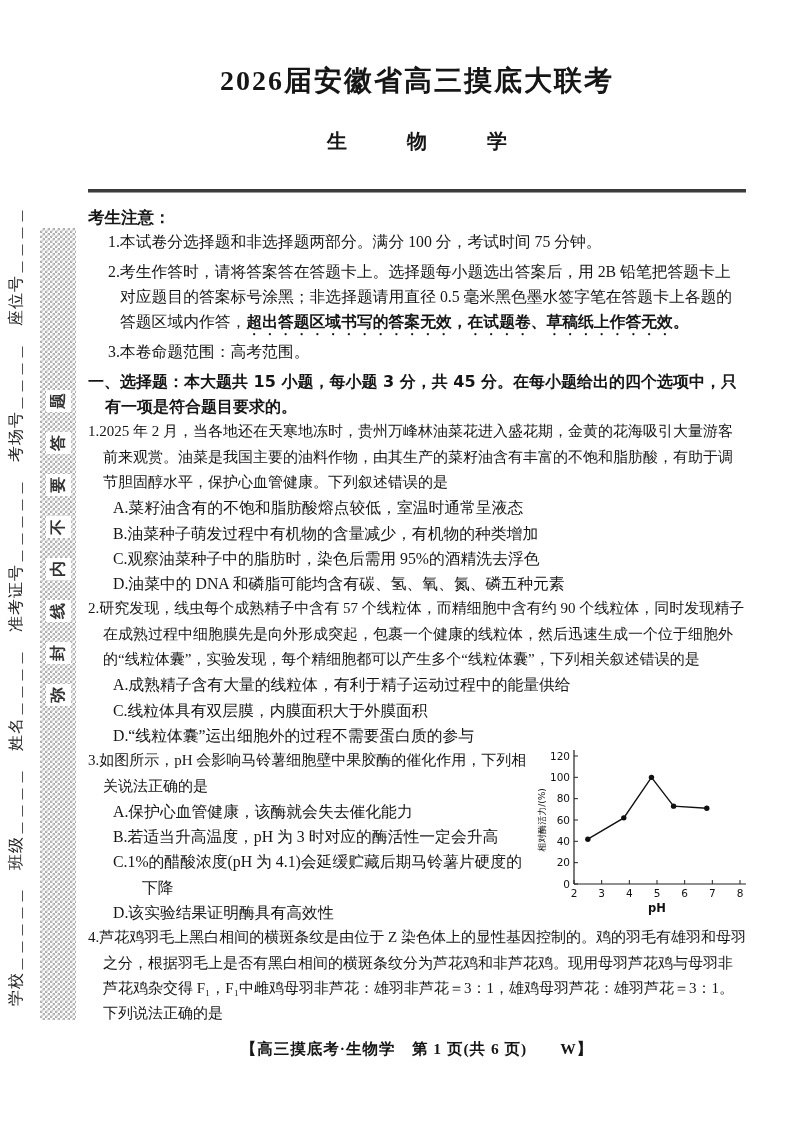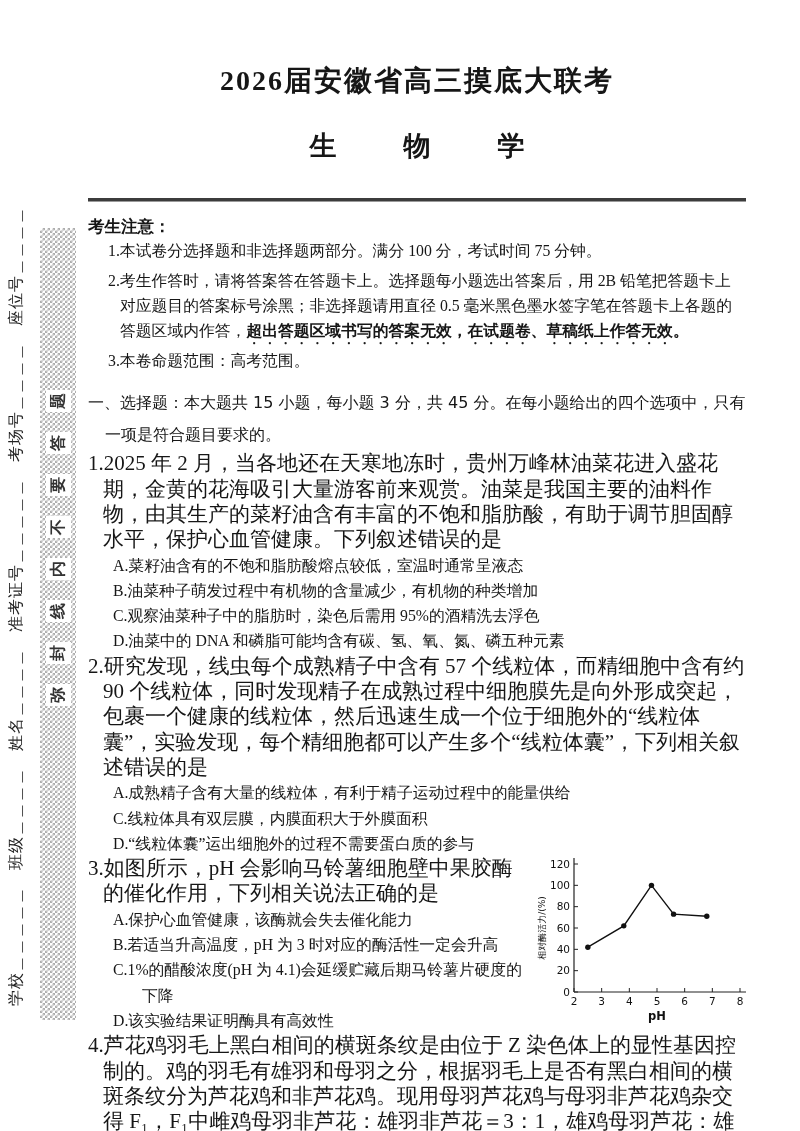--- a/index.html
+++ b/index.html
@@ -28,38 +28,38 @@
     display:flex; justify-content:space-between; align-items:center;
     z-index:2; font-size:16px; font-weight:bold; color:#333;
   }
   .seal-text span{ background:#fff; padding:2px 3px; }
 
   
   .main{ position:absolute; left:88px; top:56px; width:658px; }
 
   .paper-title{ text-align:center; font-size:28px; font-weight:bold; margin-top:6px;
     font-family:"Liberation Serif","DejaVu Serif",serif; letter-spacing:2px; }
-  .paper-subject{ text-align:center; font-size:27px; font-weight:bold; margin-top:28px;
+  .paper-subject{ text-align:center; font-size:20px; font-weight:bold; margin-top:28px;
     letter-spacing:20px; text-indent:20px; font-family:"DejaVu Sans","Liberation Sans",sans-serif; }
 
   .double-rule{ margin-top:34px; height:2px; border-top:3px solid #3c3c3c; border-bottom:1px solid #9a9a9a; }
 
   .notice-head{ font-size:16.5px; font-weight:bold; margin-top:14px;
     font-family:"DejaVu Sans","Liberation Sans",sans-serif; }
   .note-item{ font-size:15.8px; line-height:25.2px; padding-left:32px; text-indent:-12px; }
   .em-dots{ font-weight:bold;
     -webkit-text-emphasis:filled dot #1a1a1a; -webkit-text-emphasis-position:under;
     text-emphasis:filled dot #1a1a1a; text-emphasis-position:under right; }
 
-  .section-header{ font-size:16px; font-weight:normal; line-height:32px; margin-top:9px;
+  .section-header{ font-size:16px; font-weight:bold; line-height:25px; 
     padding-left:17px; text-indent:-17px;
     font-family:"DejaVu Sans","Liberation Sans",sans-serif; }
 
   .question{ margin-top:0; }
-  .q-stem{ font-size:21px; line-height:25.3px; padding-left:15px; text-indent:-15px; }
+  .q-stem{ font-size:15px; line-height:25.3px; padding-left:15px; text-indent:-15px; }
   .option{ font-size:15.8px; line-height:25.3px; padding-left:54px; text-indent:-29px; }
   .q-block{ overflow:visible; }
 
   .q3-chart{ float:right; width:212px; height:172px; margin:-4px -2px 0 4px; }
   .q3-chart svg text{ font-family:"DejaVu Sans","Liberation Sans",sans-serif; fill:#111; }
   .clear{ clear:both; }
 
   .footer{ text-align:center; font-size:15.5px; font-weight:bold; margin-top:12px;
     letter-spacing:1px; }
 </style>

